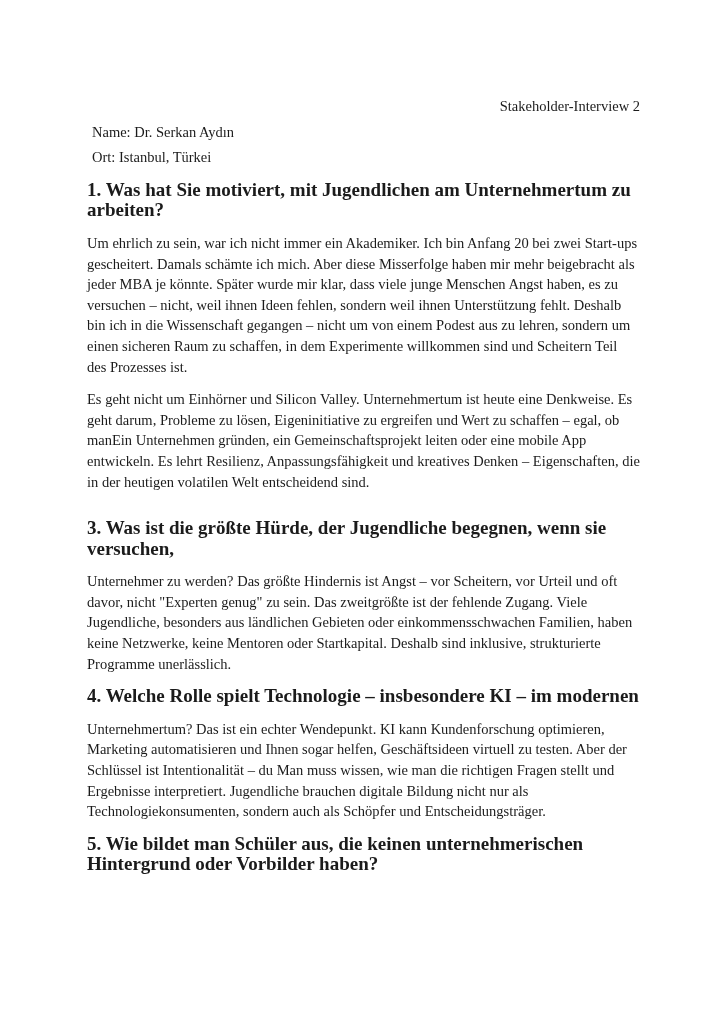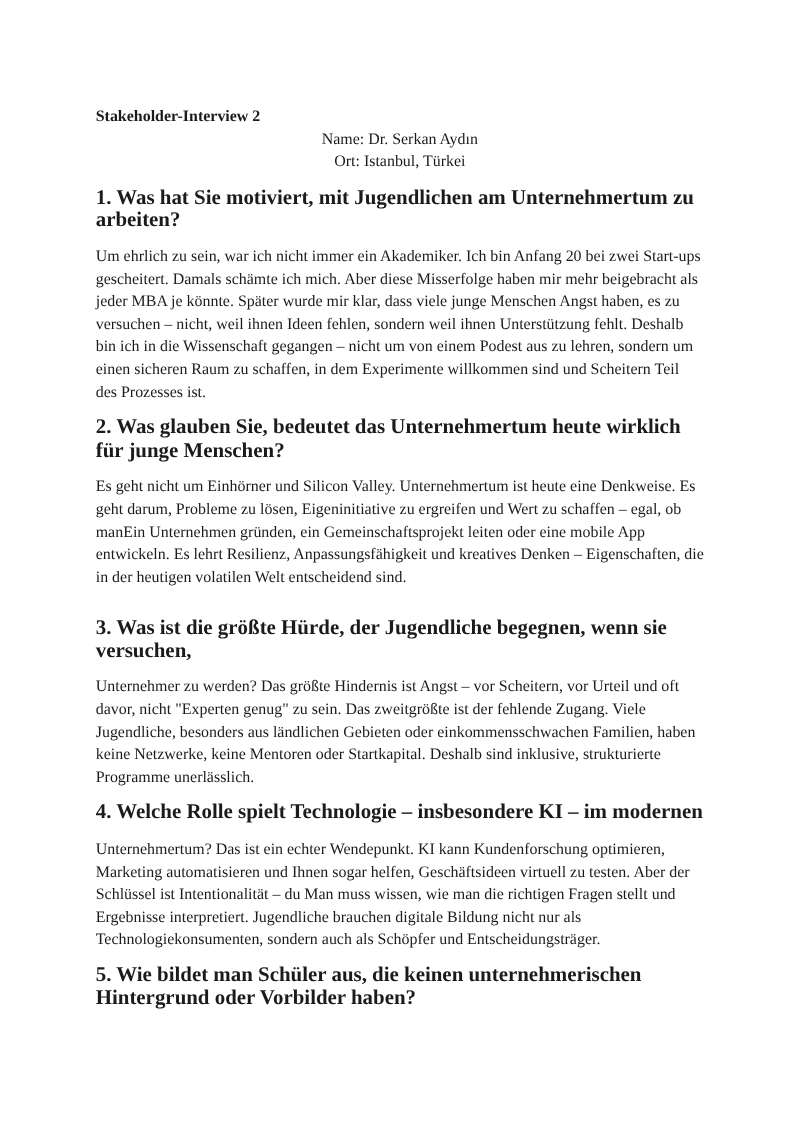--- a/index.html
+++ b/index.html
@@ -19,26 +19,26 @@
     padding: 96px 85px 0 87px;
     background: #ffffff;
     color: #1b1b1b;
     font-family: "Liberation Serif", "DejaVu Serif", serif;
     font-size: 14.5px;
     line-height: 20.6px;
     -webkit-font-smoothing: antialiased;
   }
   .doc-title {
     font-size: 14.5px;
-    font-weight: bold;
+    font-weight: normal;
     margin: 0;
+    text-align: right;
   }
   .meta-block p {
-    margin: 0;
-    text-align: center;
+    margin: 5px;
   }
   .question {
     font-size: 19px;
     font-weight: bold;
     margin: 12px 0 0 0;
   }
   .answer {
     margin: 12px 0 0 0;
   }
   section.extra-gap .question {
@@ -56,21 +56,20 @@
     <p>Name: Dr. Serkan Aydın</p>
     <p>Ort: Istanbul, Türkei</p>
   </div>
 
   <section>
     <h2 class="question">1. Was hat Sie motiviert, mit Jugendlichen am Unternehmertum zu arbeiten?</h2>
     <p class="answer">Um ehrlich zu sein, war ich nicht immer ein Akademiker. Ich bin Anfang 20 bei zwei Start-ups gescheitert. Damals schämte ich mich. Aber diese Misserfolge haben mir mehr beigebracht als jeder MBA je könnte. Später wurde mir klar, dass viele junge Menschen Angst haben, es zu versuchen – nicht, weil ihnen Ideen fehlen, sondern weil ihnen Unterstützung fehlt. Deshalb bin ich in die Wissenschaft gegangen – nicht um von einem Podest aus zu lehren, sondern um einen sicheren Raum zu schaffen, in dem Experimente willkommen sind und Scheitern Teil des Prozesses ist.</p>
   </section>
 
   <section>
-    <h2 class="question">2. Was glauben Sie, bedeutet das Unternehmertum heute wirklich für junge Menschen?</h2>
     <p class="answer">Es geht nicht um Einhörner und Silicon Valley. Unternehmertum ist heute eine Denkweise. Es geht darum, Probleme zu lösen, Eigeninitiative zu ergreifen und Wert zu schaffen – egal, ob manEin Unternehmen gründen, ein Gemeinschaftsprojekt leiten oder eine mobile App entwickeln. Es lehrt Resilienz, Anpassungsfähigkeit und kreatives Denken – Eigenschaften, die in der heutigen volatilen Welt entscheidend sind.</p>
   </section>
 
   <section class="extra-gap">
     <h2 class="question">3. Was ist die größte Hürde, der Jugendliche begegnen, wenn sie versuchen,</h2>
     <p class="answer">Unternehmer zu werden? Das größte Hindernis ist Angst – vor Scheitern, vor Urteil und oft davor, nicht "Experten genug" zu sein. Das zweitgrößte ist der fehlende Zugang. Viele Jugendliche, besonders aus ländlichen Gebieten oder einkommensschwachen Familien, haben keine Netzwerke, keine Mentoren oder Startkapital. Deshalb sind inklusive, strukturierte Programme unerlässlich.</p>
   </section>
 
   <section>
     <h2 class="question">4. Welche Rolle spielt Technologie – insbesondere KI – im modernen</h2>

